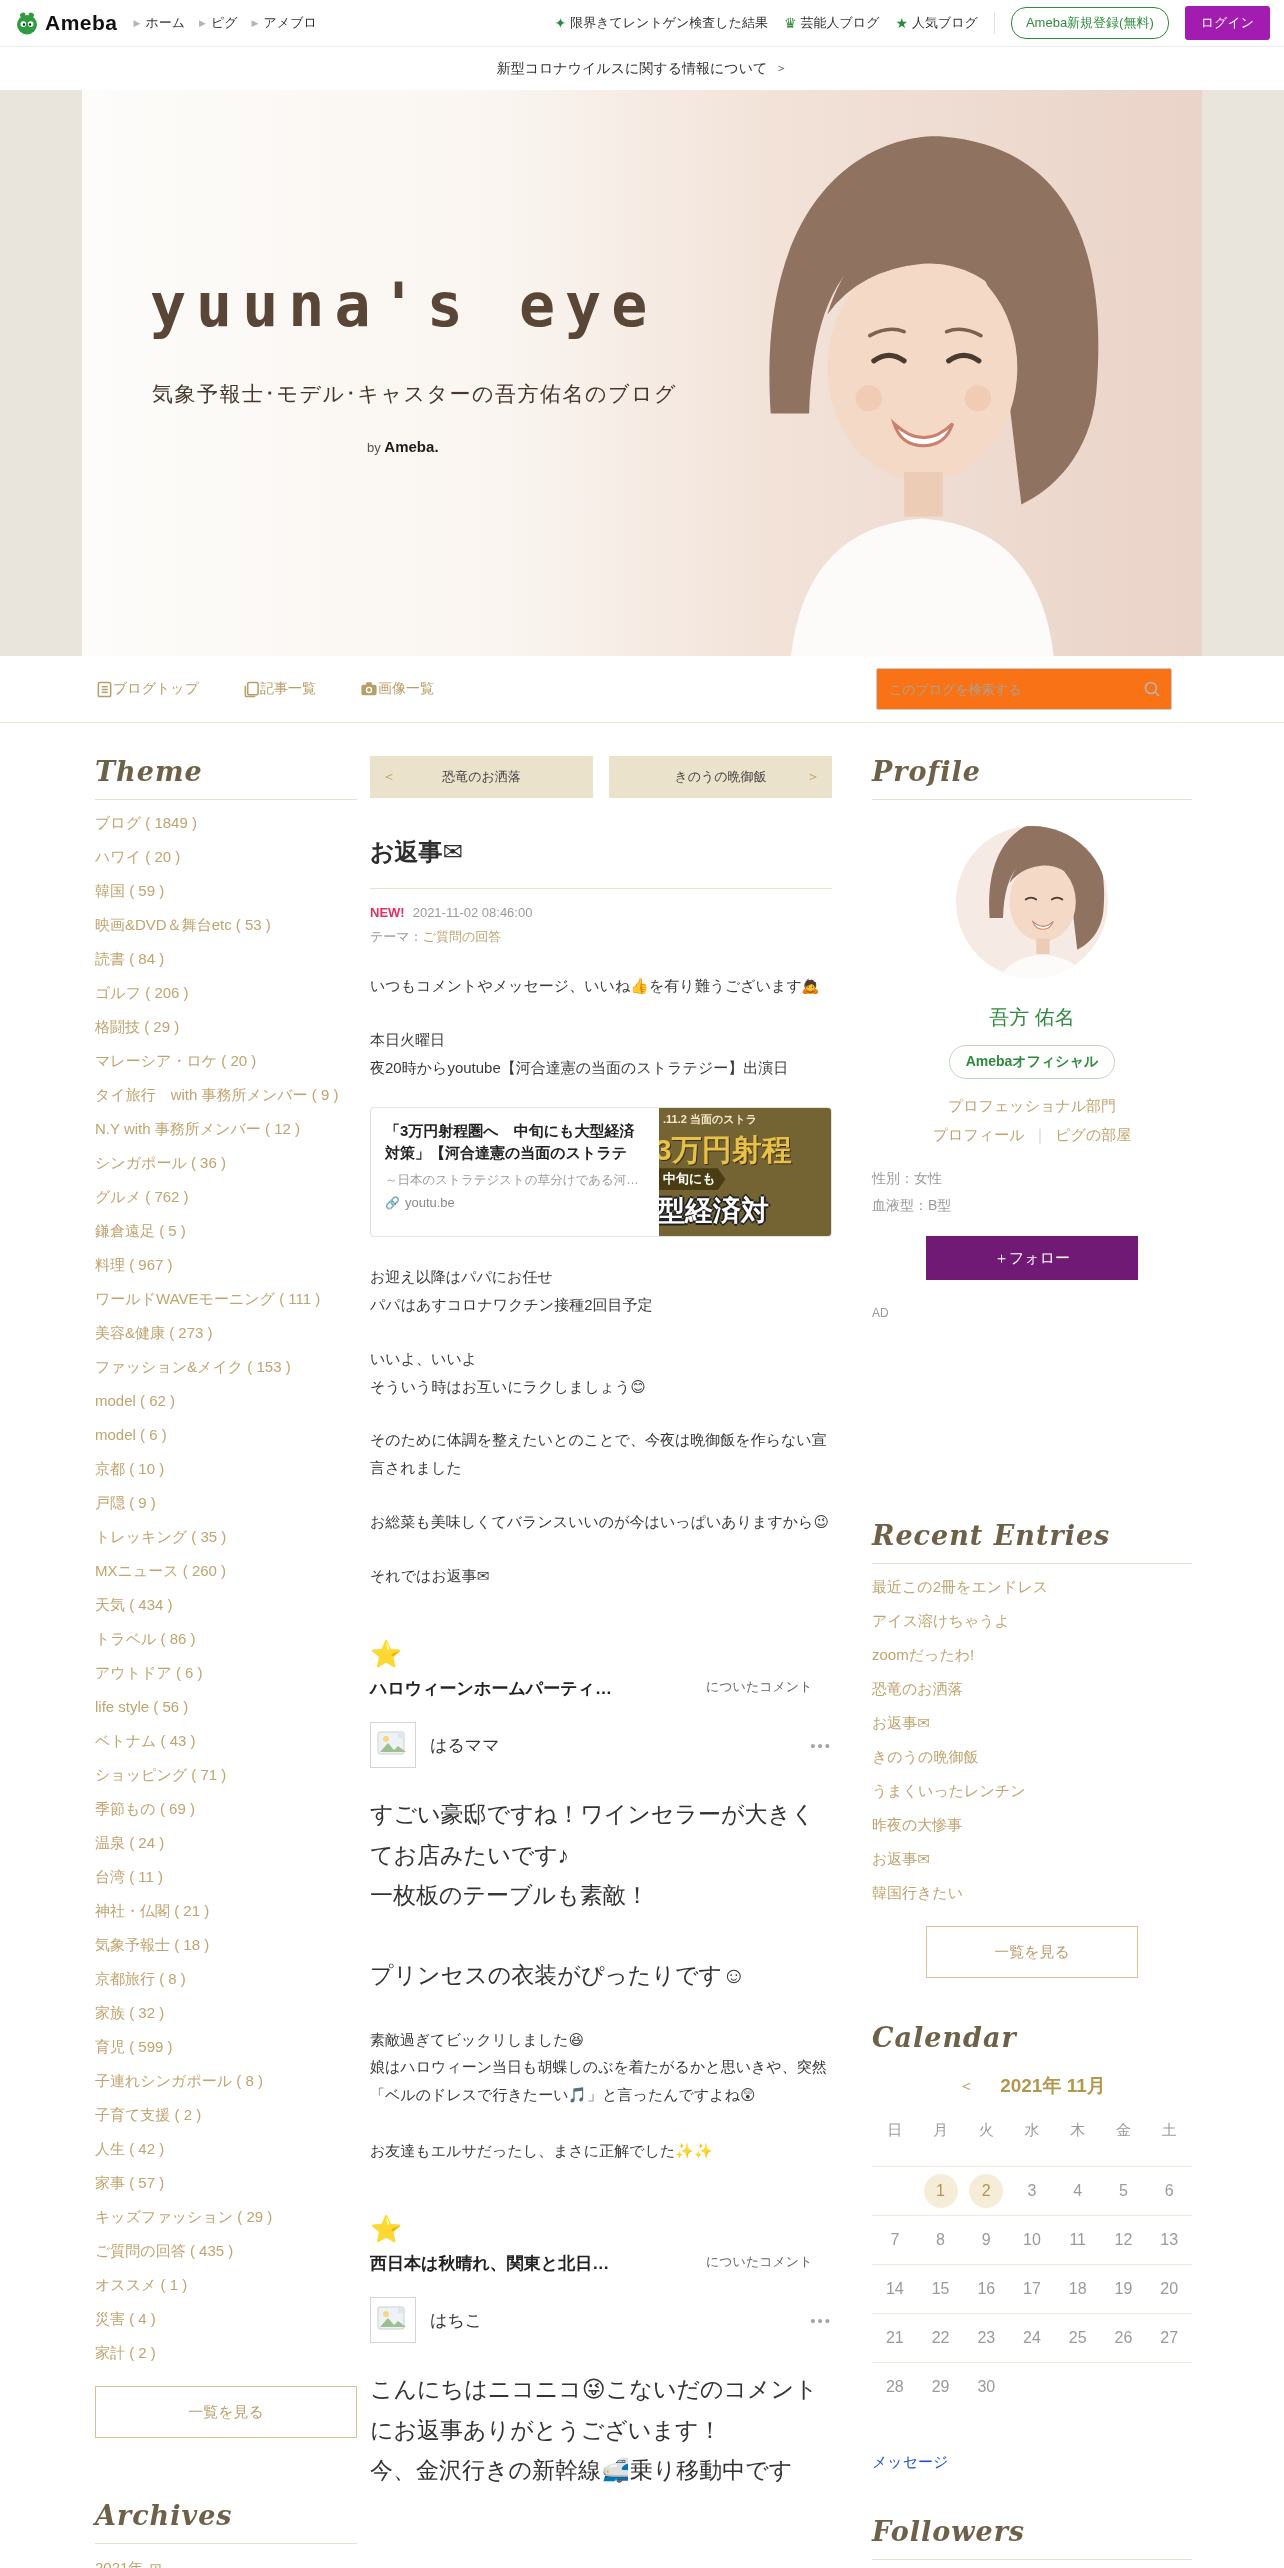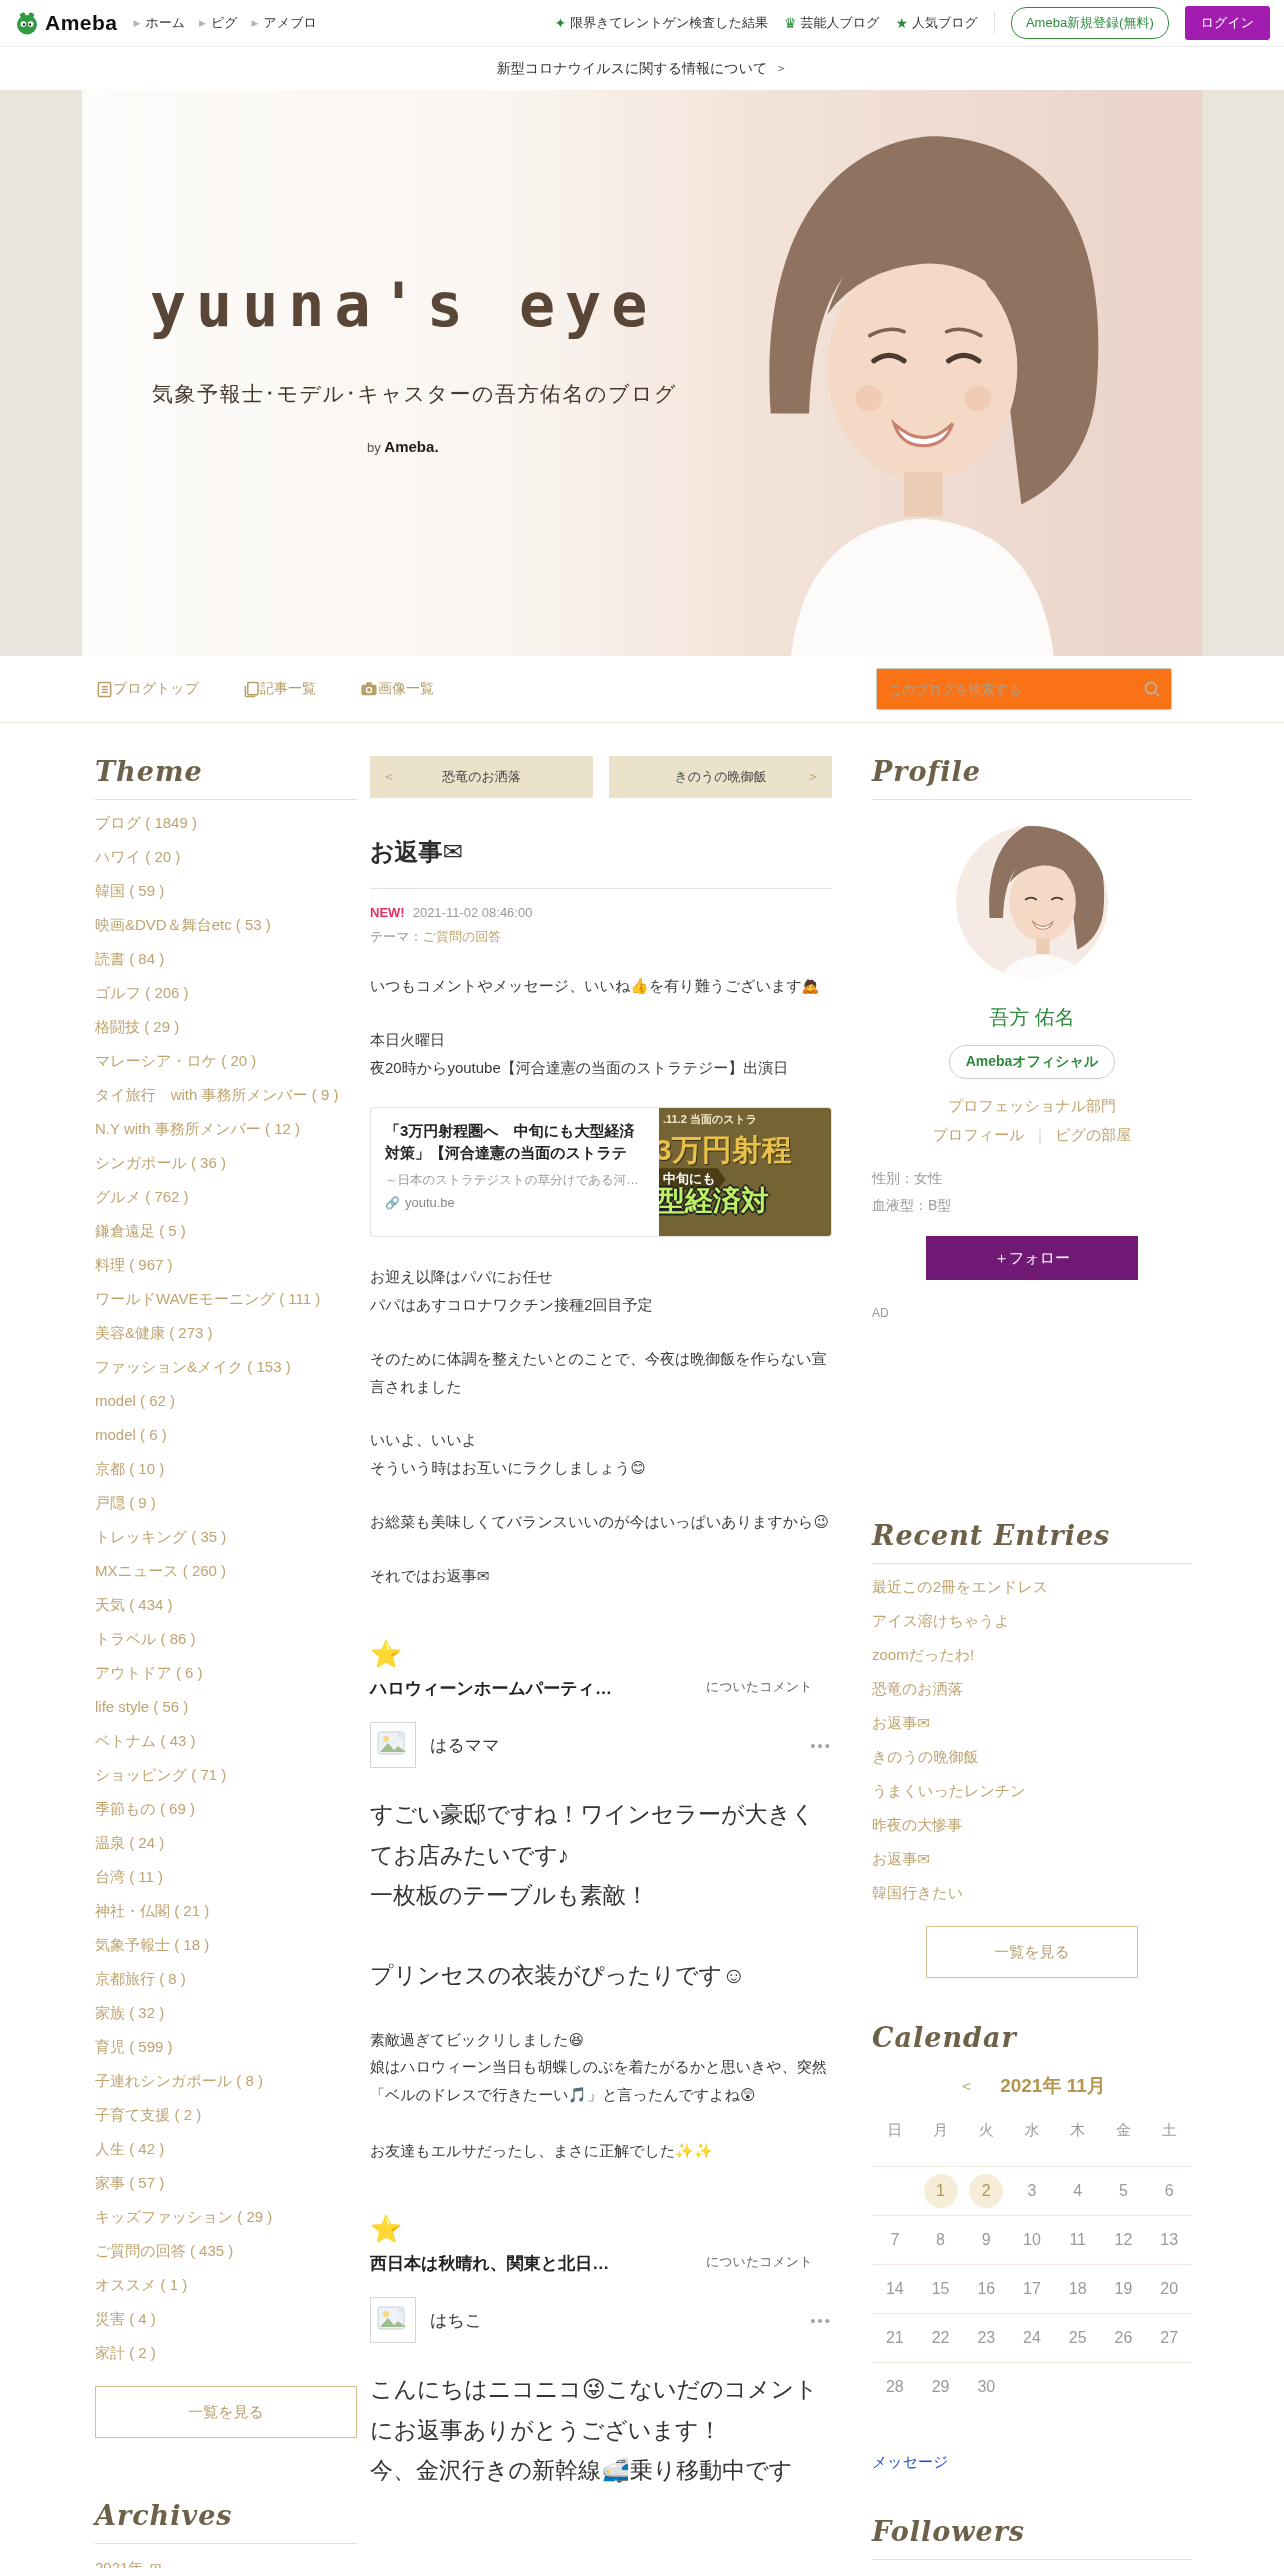--- a/index.html
+++ b/index.html
@@ -71,21 +71,21 @@
 
   .yt-card{display:flex;border:1px solid #e2e2e2;border-radius:4px;overflow:hidden;height:128px;margin:18px 0;cursor:pointer;background:#fff;}
   .yt-left{flex:1;padding:12px 14px;min-width:0;}
   .yt-title{font-size:15px;font-weight:bold;color:#222;line-height:1.45;max-height:44px;overflow:hidden;}
   .yt-desc{font-size:12.5px;color:#9a9a9a;margin-top:8px;white-space:nowrap;overflow:hidden;text-overflow:ellipsis;}
   .yt-link{font-size:13px;color:#8a8a8a;margin-top:6px;display:flex;align-items:center;gap:5px;}
   .yt-thumb{width:172px;background:#756433;position:relative;overflow:hidden;flex-shrink:0;color:#fff;}
   .yt-t1{position:absolute;top:4px;left:4px;font-size:11px;font-weight:bold;color:#f3e9c8;white-space:nowrap;}
   .yt-t2{position:absolute;top:22px;left:-4px;font-size:30px;font-weight:bold;color:#e8c04a;text-shadow:1px 1px 0 #3a3010;white-space:nowrap;}
   .yt-t3{position:absolute;top:60px;left:0;font-size:13px;font-weight:bold;color:#fff;background:#4a3d14;padding:2px 10px 2px 4px;clip-path:polygon(0 0,88% 0,100% 50%,88% 100%,0 100%);}
-  .yt-t4{position:absolute;top:74px;left:-2px;font-size:28px;font-weight:bold;color:#bef264;text-shadow:-2px 0 #222,2px 0 #222,0 -2px #222,0 2px #222;white-space:nowrap;}
+  .yt-t4{position:absolute;top:84px;left:-2px;font-size:28px;font-weight:bold;color:#ffffff;text-shadow:-2px 0 #222,2px 0 #222,0 -2px #222,0 2px #222;white-space:nowrap;}
 
   .cmt{margin-top:52px;}
   .cmt-star{font-size:26px;line-height:1;}
   .cmt-head{display:flex;justify-content:space-between;align-items:flex-start;margin-top:10px;}
   .cmt-post{font-size:17px;font-weight:bold;color:#222;max-width:300px;cursor:pointer;}
   .cmt-suffix{width:126px;font-size:13px;color:#666;line-height:1.5;}
   .cmt-user{display:flex;align-items:center;margin-top:22px;}
   .cmt-avatar{width:46px;height:46px;border:1px solid #d5d5d5;box-sizing:border-box;background:#fff;display:flex;align-items:center;justify-content:center;}
   .cmt-name{font-size:17px;color:#333;margin-left:14px;cursor:pointer;}
   .cmt-dots{margin-left:auto;color:#a5a5a5;font-size:15px;letter-spacing:2px;cursor:pointer;}
@@ -392,23 +392,23 @@
           <div class="yt-t2">3万円射程</div>
           <div class="yt-t3">中旬にも</div>
           <div class="yt-t4">型経済対</div>
         </div>
       </div>
 
       <div>
 
       <p class="art-p">お迎え以降はパパにお任せ
 パパはあすコロナワクチン接種2回目予定</p>
-          <p class="art-p">そのために体調を整えたいとのことで、今夜は晩御飯を作らない宣言されました</p>
           <p class="art-p">いいよ、いいよ
 そういう時はお互いにラクしましょう😊</p>
+          <p class="art-p">そのために体調を整えたいとのことで、今夜は晩御飯を作らない宣言されました</p>
           <p class="art-p">お総菜も美味しくてバランスいいのが今はいっぱいありますから😉</p>
           <p class="art-p">それではお返事✉</p>
         </div>
 
       <div>
 
           <div class="cmt">
             <div class="cmt-star">⭐</div>
             <div class="cmt-head">
               <span class="cmt-post">ハロウィーンホームパーティ…</span>

